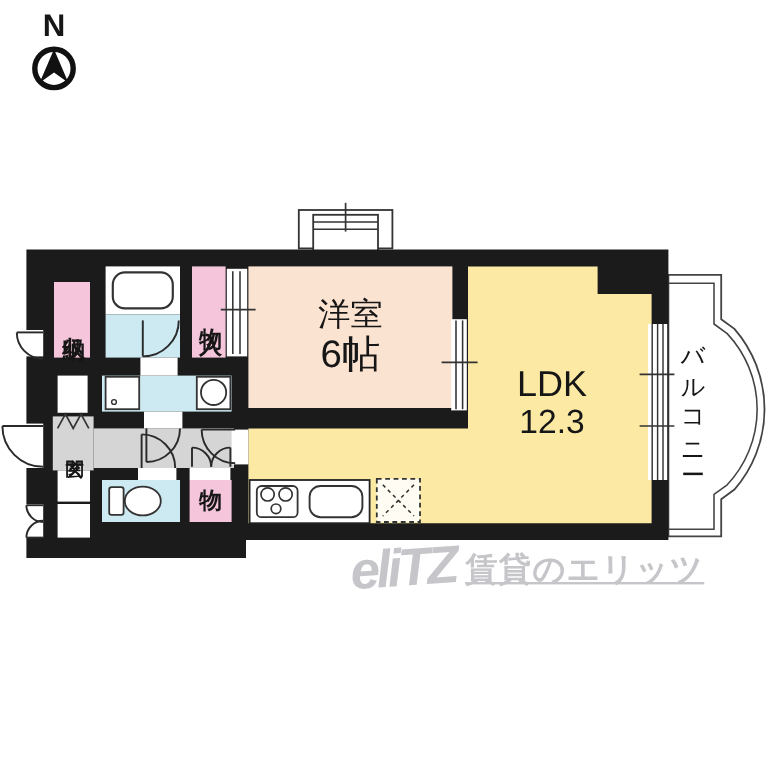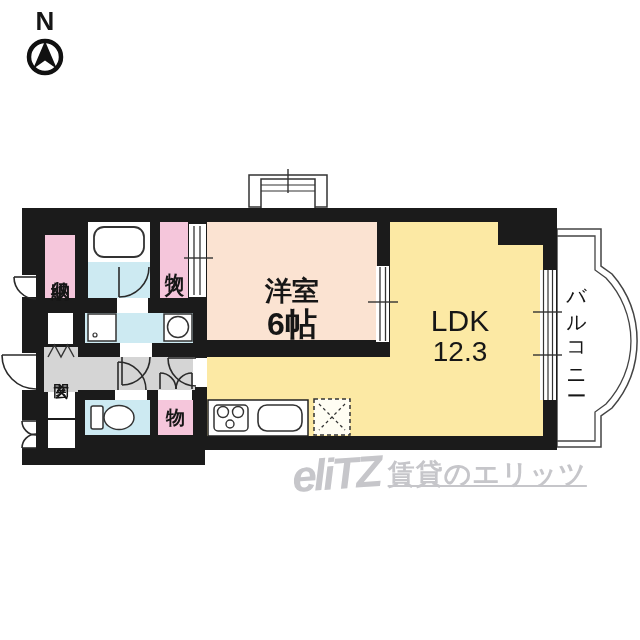--- a/index.html
+++ b/index.html
@@ -6,21 +6,21 @@
   body{width:640px;height:640px;background:#ffffff;font-family:"Liberation Sans",sans-serif;position:relative;overflow:hidden;}
   .stage{position:absolute;left:0;top:0;width:640px;height:640px;}
   svg{position:absolute;left:0;top:0;}
   .lbl{position:absolute;color:#161616;display:flex;align-items:center;justify-content:center;text-align:center;line-height:1.1;}
   .vlabel{writing-mode:vertical-rl;text-orientation:upright;}
   .lbl-n{left:30px;top:6px;width:30px;height:30px;font-size:26px;font-weight:700;}
   .lbl-storage{left:44px;top:236px;width:32px;height:62px;font-size:19px;font-weight:600;letter-spacing:2px;}
   .lbl-closet-upper{left:157px;top:223px;width:34px;height:75px;font-size:19px;font-weight:600;letter-spacing:3px;}
   .lbl-closet-lower{left:158px;top:401px;width:35px;height:34px;font-size:19px;font-weight:600;}
   .lbl-entrance{left:46px;top:350px;width:30px;height:42px;font-size:15px;font-weight:600;letter-spacing:1px;}
-  .lbl-western{left:207px;top:243px;width:170px;height:75px;flex-direction:column;font-size:27px;font-weight:700;margin-top:29px;}
+  .lbl-western{left:207px;top:243px;width:170px;height:75px;flex-direction:column;font-size:27px;font-weight:400;}
   .lbl-western .sz{font-size:32px;}
   .lbl-ldk{left:385px;top:297px;width:150px;height:78px;flex-direction:column;font-size:30px;font-weight:500;}
   .lbl-ldk .sz{font-size:28px;}
   .lbl-balcony{left:560px;top:241px;width:34px;height:182px;font-size:20px;font-weight:500;letter-spacing:5px;}
   .watermark{position:absolute;left:292px;top:448px;width:300px;height:52px;display:flex;align-items:center;gap:8px;color:#c6c6ca;}
   .wm-logo{font-size:44px;font-weight:800;font-style:italic;letter-spacing:-3px;transform:rotate(-4deg);}
   .wm-text{font-size:27px;font-weight:800;letter-spacing:1px;text-decoration:underline;}
 </style>
 </head>
 <body>

